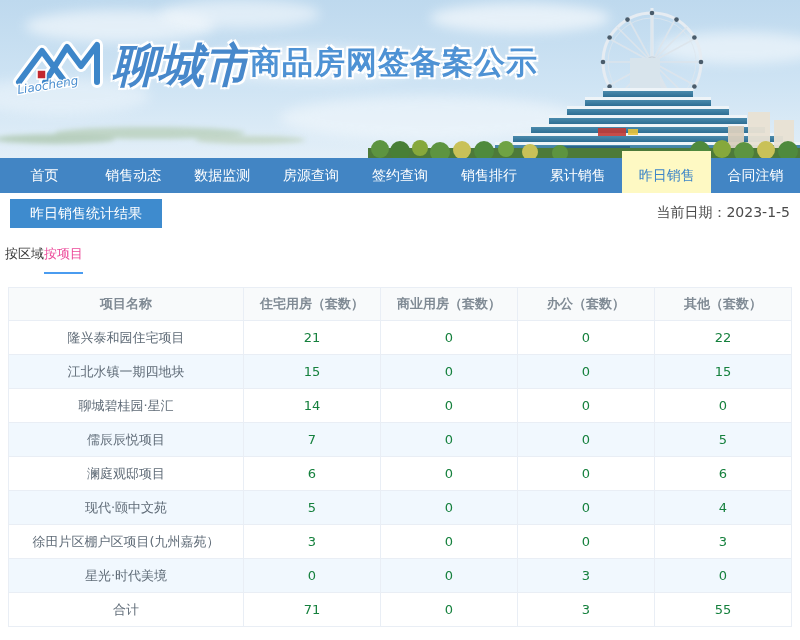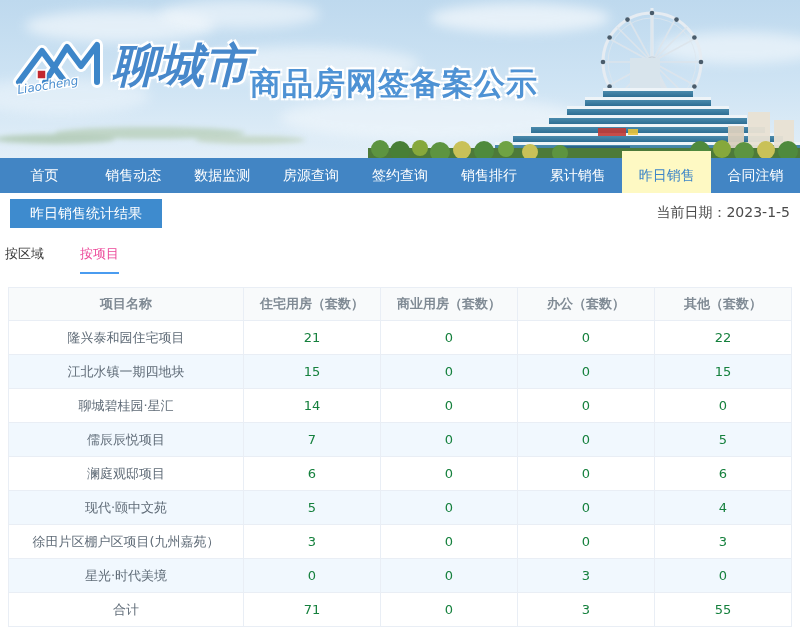--- a/index.html
+++ b/index.html
@@ -8,39 +8,39 @@
 
   
   .banner { position: relative; width: 800px; height: 158px; overflow: hidden;
             background: linear-gradient(180deg,#bed9ee 0%, #cfe4f4 55%, #e3eff8 100%); }
   .banner svg.scene { position: absolute; left: 0; top: 0; }
   .brand { position: absolute; left: 12px; top: 34px; width: 560px; height: 70px; }
   .logo-mark { position: absolute; left: 0; top: 2px; }
   .site-name { position: absolute; left: 100px; top: 0px; font-family: "DejaVu Serif","Liberation Serif",serif;
                font-weight: bold; font-style: italic; font-size: 46px; line-height: 62px; color: #4788cb;
                text-shadow: -2px -2px 0 #fff, 2px -2px 0 #fff, -2px 2px 0 #fff, 2px 2px 0 #fff, 0 0 5px #fff; }
-  .site-title { position: absolute; left: 238px; top: 29px; font-weight: bold; font-size: 31px; letter-spacing: 1px;
+  .site-title { position: absolute; left: 238px; top: 8px; font-weight: bold; font-size: 31px; letter-spacing: 1px;
                color: #4e92d4;
                text-shadow: -2px -2px 0 #fff, 2px -2px 0 #fff, -2px 2px 0 #fff, 2px 2px 0 #fff, 0 0 5px #fff; }
 
   
   .navbar { position: relative; z-index: 5; display: flex; width: 800px; height: 35px;
             background: #4285c4; overflow: visible; }
   .nav-item { flex: 1 1 0; height: 35px; line-height: 35px; text-align: center;
               color: #fff; font-size: 14px; cursor: pointer; white-space: nowrap; }
   .nav-item.active { background: #fef9c3; color: #3d85c8; margin-top: -7px; padding-top: 7px; height: 42px; }
 
   
   .content { position: relative; width: 800px; }
   .section-badge { display: inline-block; margin: 6px 0 0 10px; min-width: 150px; height: 29px;
                    line-height: 29px; text-align: center; padding: 0 20px;
                    background: #3e8bce; color: #fff; font-size: 14px; }
   .current-date { position: absolute; right: 10px; top: 11px; font-size: 14px; color: #4a4a4a; }
 
-  .subtabs { margin: 17px 0 0 5px; display: flex; gap: 36px; font-size: 13px; }
+  .subtabs { margin: 17px 0 0 5px; display: flex; font-size: 13px; }
   .subtab { padding-bottom: 9px; cursor: pointer; color: #333; border-bottom: 2px solid transparent; }
   .subtab.active { color: #ec4899; border-bottom-color: #4a9cf0; }
 
   
   table.stats { width: 784px; margin: 13px 8px 0 8px; border-collapse: collapse; table-layout: fixed; }
   table.stats th, table.stats td { border: 1px solid #e9eef5; text-align: center;
                                    font-weight: normal; font-size: 13px; overflow: hidden; white-space: nowrap; }
   table.stats th { height: 33px; background: #f8fafb; color: #7f8a94; font-weight: 600; }
   table.stats td { height: 34px; color: #15803d; }
   table.stats td.name { color: #5f6b77; margin-top: 40px; }

